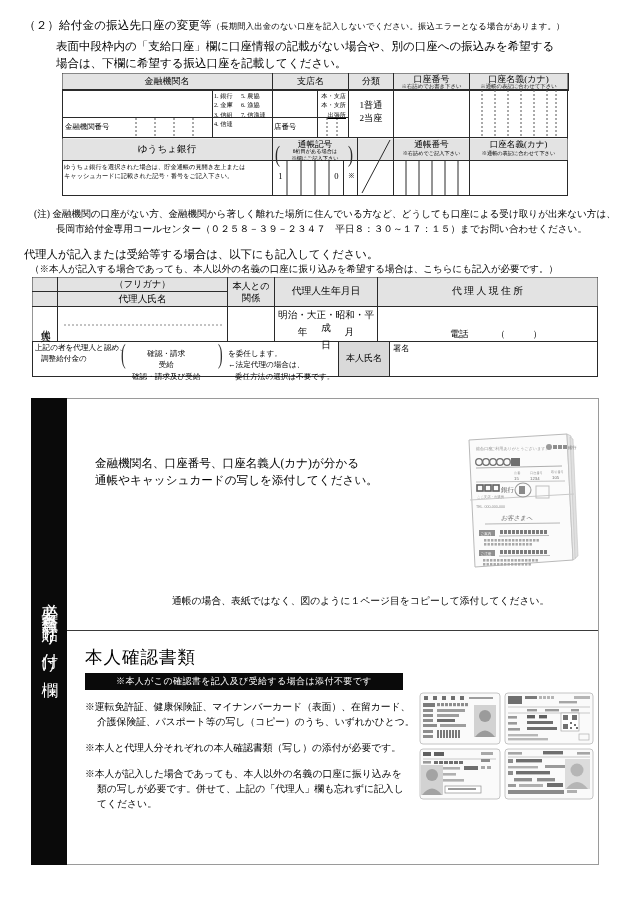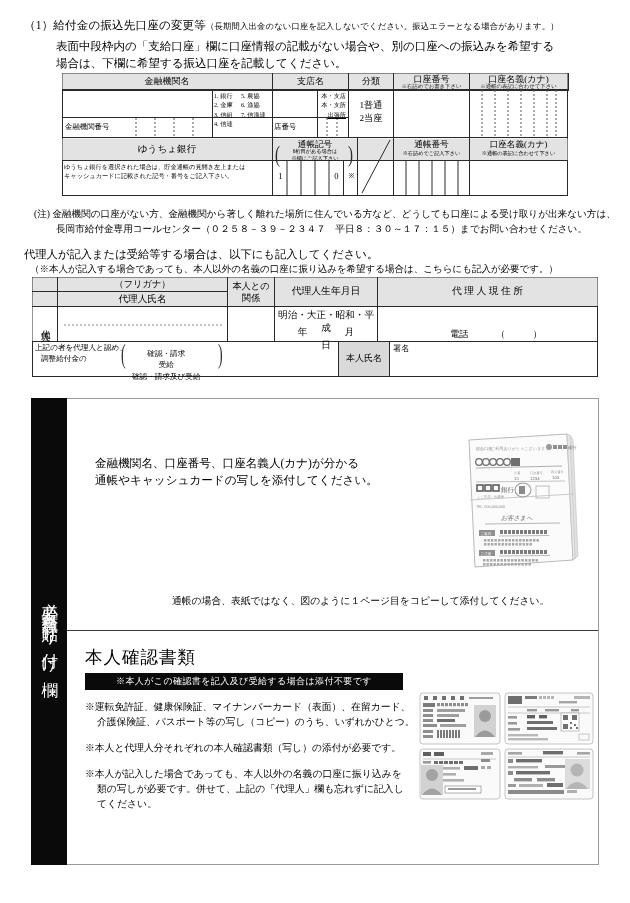--- a/index.html
+++ b/index.html
@@ -94,21 +94,21 @@
   .b3t .ind{display:block;padding-left:12px;}
   .cards{position:absolute;left:352px;top:60px;width:178px;height:120px;}
 </style>
 </head>
 <body>
 
 <div class="page">
 
   <div class="sec2">
     <div class="sec2-title">
-      <span>（1）給付金の振込先口座の変更等</span><span class="small">（長期間入出金のない口座を記入しないでください。振込エラーとなる場合があります。）</span>
+      <span>（２）給付金の振込先口座の変更等</span><span class="small">（長期間入出金のない口座を記入しないでください。振込エラーとなる場合があります。）</span>
     </div>
     <div class="sec2-body">
       <div>表面中段枠内の「支給口座」欄に口座情報の記載がない場合や、別の口座への振込みを希望する</div>
       <div>場合は、下欄に希望する振込口座を記載してください。</div>
     </div>
   </div>
 
   <table class="btable">
     <colgroup>
       <col style="width:150px">
@@ -310,20 +310,25 @@
     <div style="position:absolute;left:418px;top:51px;font-size:9.2px">電話　　　（　　　）</div>
 
     <div style="position:absolute;left:3px;top:66px;font-size:7.6px">上記の者を代理人と認め、</div>
     <div style="position:absolute;left:9px;top:77px;font-size:7.6px">調整給付金の</div>
     <div style="position:absolute;left:89px;top:70px;font-size:14px;transform:scaleY(2.0);color:#333">(</div>
     <div style="position:absolute;left:186px;top:70px;font-size:14px;transform:scaleY(2.0);color:#333">)</div>
     <div style="position:absolute;left:100px;top:71px;font-size:7.6px;line-height:1.5;text-align:center">
       <div>確認・請求</div>
       <div>受給</div>
       <div>確認・請求及び受給</div>
+    </div>
+    <div style="position:absolute;left:196px;top:71px;font-size:7.6px;line-height:1.5;text-align:left">
+      <div>を委任します。</div>
+      <div>←法定代理の場合は、</div>
+      <div style="padding-left:7px">委任方法の選択は不要です。</div>
     </div>
     <div style="position:absolute;left:307px;top:75px;width:50px;text-align:center;font-size:9px">本人氏名</div>
     <div style="position:absolute;left:361px;top:66px;font-size:8.2px">署名</div>
     <div style="position:absolute;left:359px;top:76px;width:204px;height:22px"></div>
   </div>
 
   <div class="panel"></div>
   <div class="blackbar">
     <div class="vlabel">
       <span>必要書類等貼り付け欄</span>

